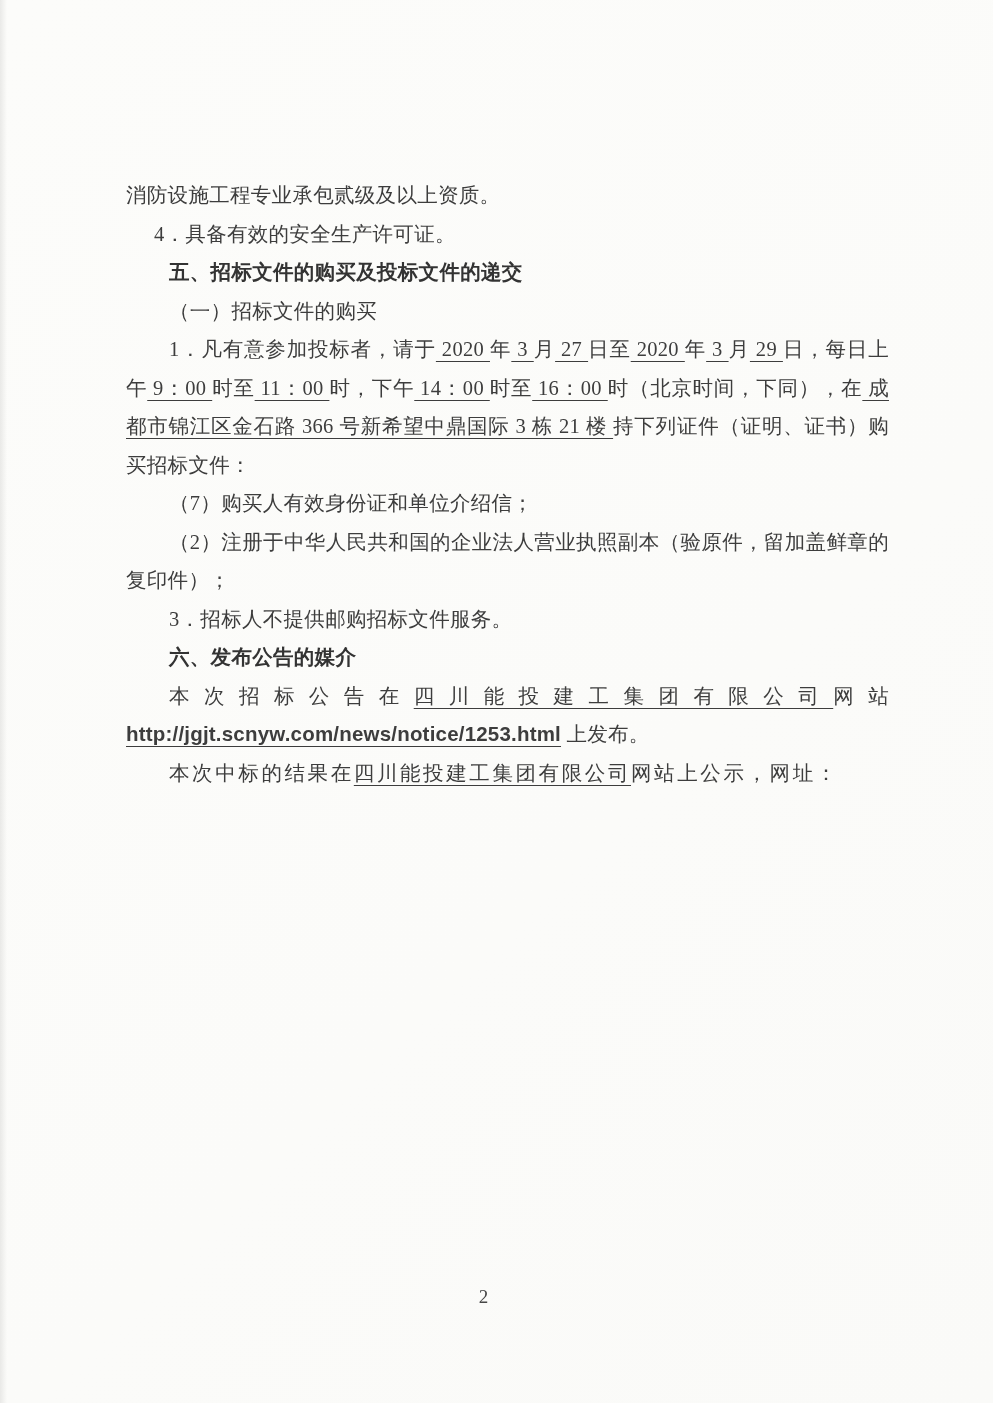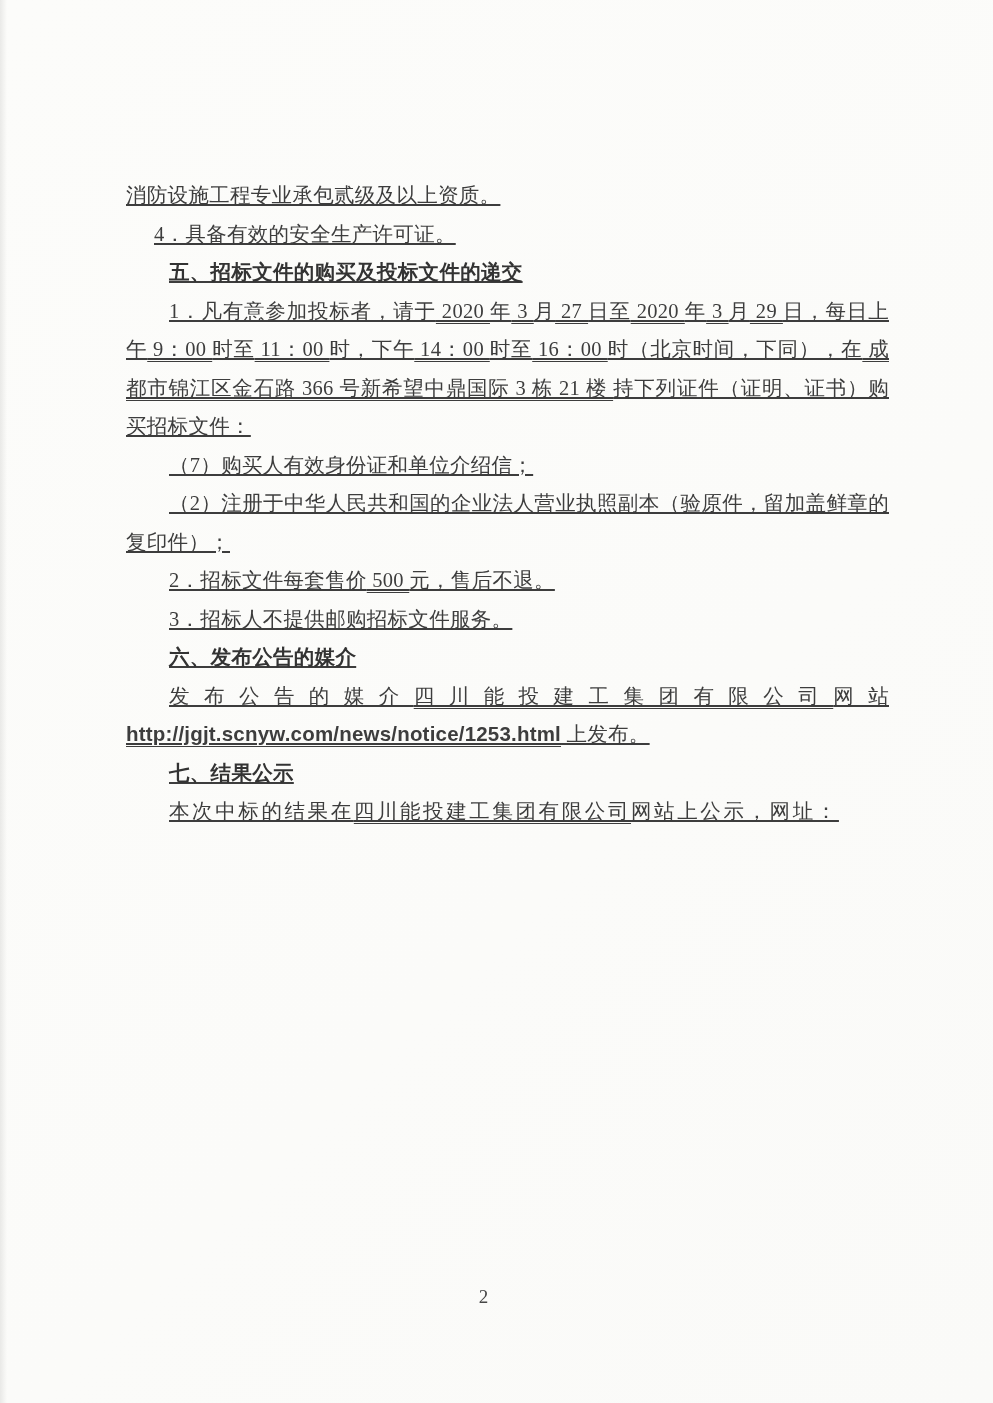--- a/index.html
+++ b/index.html
@@ -14,21 +14,20 @@
     background: linear-gradient(135deg, #fcfcfa 0%, #fbfbf9 60%, #fafaf8 100%);
     font-family: "Liberation Serif", "DejaVu Serif", serif;
     color: #3d3d3d;
     overflow: hidden;
   }
   .doc {
     position: absolute;
     left: 126px;
     top: 176px;
     width: 763px;
-    text-decoration: underline;
   }
   p.para {
     margin: 0;
     padding: 0;
     font-size: 20.5px;
     line-height: 38.5px;
     text-align: justify;
     text-justify: inter-character;
     letter-spacing: 0.3px;
   }
@@ -70,24 +69,23 @@
 </style>
 </head>
 <body>
 
 <div class="page">
   <div class="scan-edge"></div>
   <div class="doc">
       <p class="para ind-0"><span>消防设施工程专业承包贰级及以上资质。</span></p>
       <p class="para ind-1"><span>4．具备有效的安全生产许可证。</span></p>
       <p class="para ind-2 heading"><span>五、招标文件的购买及投标文件的递交</span></p>
+      <p class="para ind-2"><span>（一）招标文件的购买</span></p>
       <p class="para ind-2"><span>1．凡有意参加投标者，请于</span><span class="u"> 2020 </span><span>年</span><span class="u"> 3 </span><span>月</span><span class="u"> 27 </span><span>日至</span><span class="u"> 2020 </span><span>年</span><span class="u"> 3 </span><span>月</span><span class="u"> 29 </span><span>日，每日上午</span><span class="u"> 9：00 </span><span>时至</span><span class="u"> 11：00 </span><span>时，下午</span><span class="u"> 14：00 </span><span>时至</span><span class="u"> 16：00 </span><span>时（北京时间，下同），在</span><span class="u"> 成都市锦江区金石路 366 号新希望中鼎国际 3 栋 21 楼 </span><span>持下列证件（证明、证书）购买招标文件：</span></p>
       <p class="para ind-2"><span>（7）购买人有效身份证和单位介绍信；</span></p>
       <p class="para ind-2"><span>（2）注册于中华人民共和国的企业法人营业执照副本（验原件，留加盖鲜章的复印件）；</span></p>
-      <p class="para ind-2"><span>2．招标文件每套售价</span><span class="u"> 500 </span><span>元，售后不退。</span></p>
       <p class="para ind-2"><span>3．招标人不提供邮购招标文件服务。</span></p>
       <p class="para ind-2 heading"><span>六、发布公告的媒介</span></p>
-      <p class="para ind-2"><span>发布公告的媒介</span><span class="u">四川能投建工集团有限公司</span><span>网站</span><span class="u url">http://jgjt.scnyw.com/news/notice/1253.html</span><span> 上发布。</span></p>
-      <p class="para ind-2 heading"><span>七、结果公示</span></p>
+      <p class="para ind-2"><span>本次招标公告在</span><span class="u">四川能投建工集团有限公司</span><span>网站</span><span class="u url">http://jgjt.scnyw.com/news/notice/1253.html</span><span> 上发布。</span></p>
       <p class="para ind-2 spread"><span>本次中标的结果在</span><span class="u">四川能投建工集团有限公司</span><span>网站上公示，网址：</span></p>
     </div>
   <div class="page-number">2</div>
 </div>
 
 </body></html>

